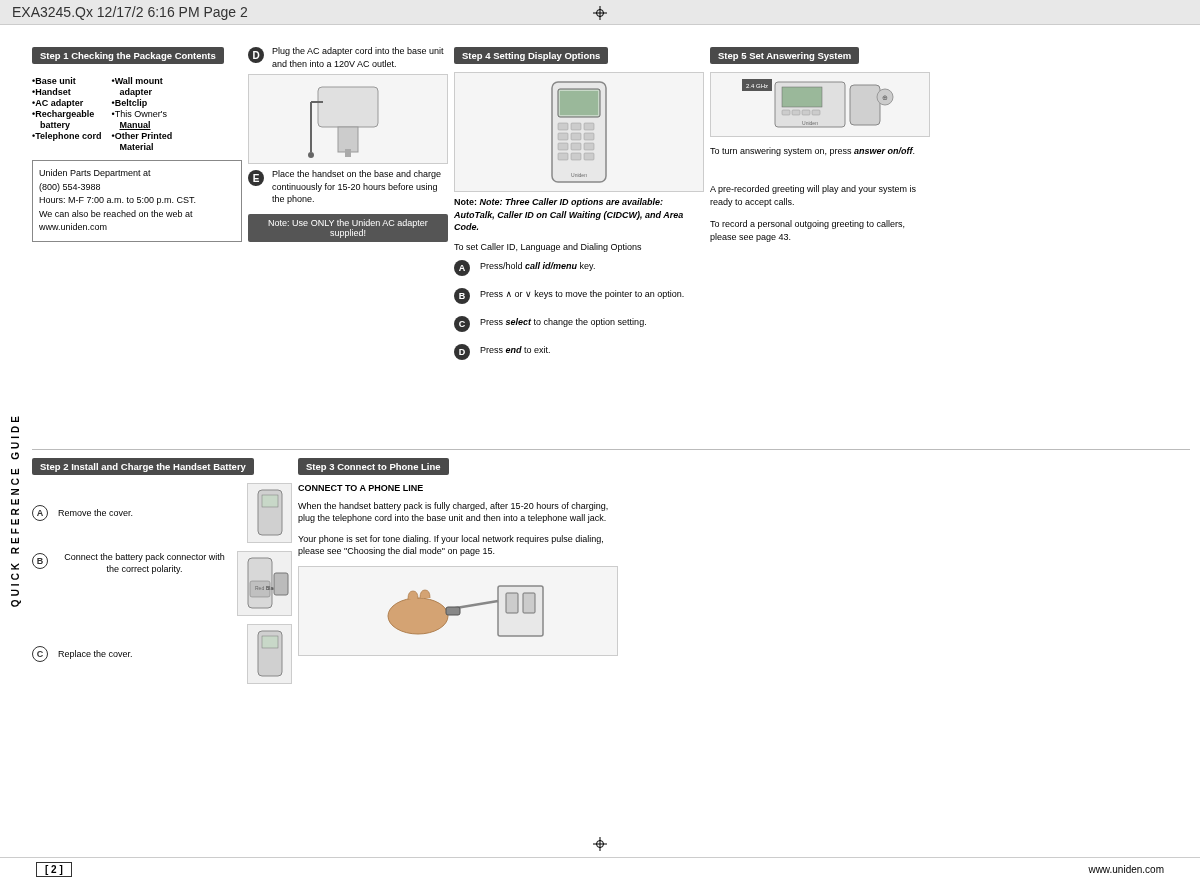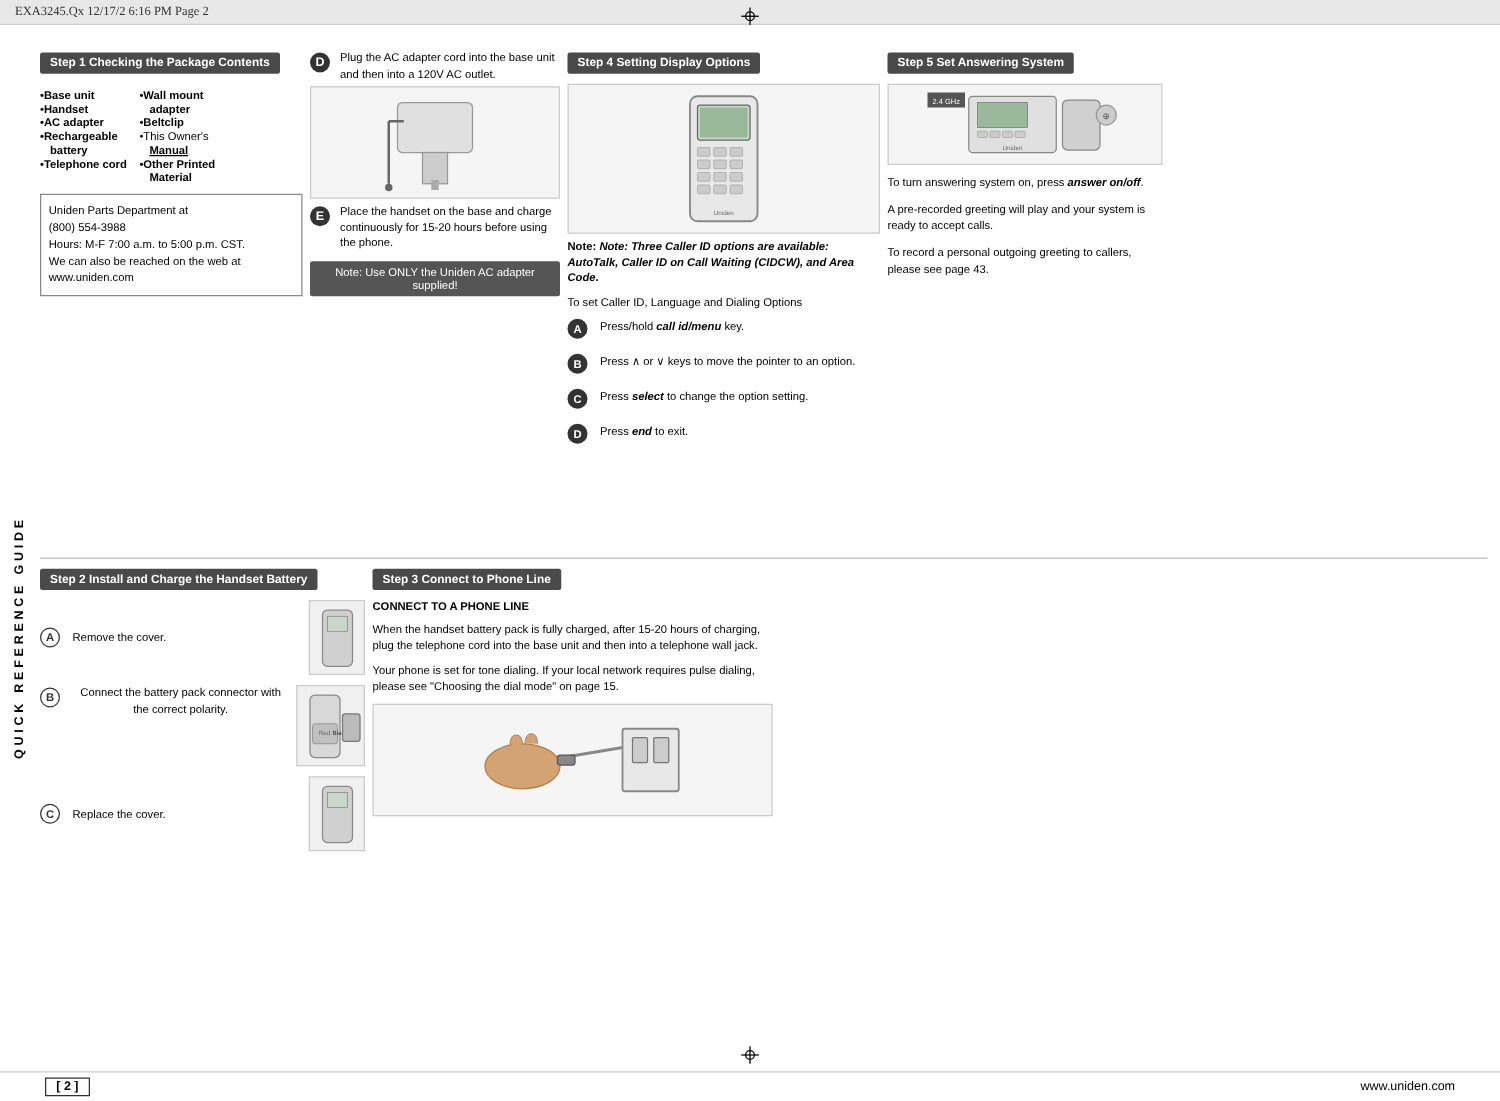--- a/index.html
+++ b/index.html
@@ -19,22 +19,22 @@
       position: relative;
       display: flex;
       flex-direction: column;
     }
 
     
     .header-bar {
       background: #e8e8e8;
       border-bottom: 1px solid #ccc;
       padding: 4px 12px;
-      font-size: 10px;
-      font-family: Liberation Serif, serif;
+      font-size: 14px;
+      font-family: Liberation Sans, sans-serif;
       color: #333;
       display: flex;
       justify-content: space-between;
       align-items: center;
     }
 
     
     .step-header {
       background: #4a4a4a;
       color: #fff;
@@ -342,21 +342,21 @@
 
             <rect x="110" y="8" width="30" height="40" rx="4" fill="#d0d0d0" stroke="#888" stroke-width="1"></rect>
 
             <text x="70" y="48" text-anchor="middle" font-size="5" fill="#666">Uniden</text>
 
             <circle cx="145" cy="20" r="8" fill="#ccc" stroke="#999" stroke-width="1"></circle>
             <text x="145" y="23" text-anchor="middle" font-size="7" fill="#555">⊕</text>
           </svg>
         </div>
 
-        <div style="font-size:9px; line-height:1.5; margin-bottom:3px;">
+        <div style="font-size:9px; line-height:1.5; margin-bottom:20px;">
           <span style="font-size:9px;">To turn answering system on, press <span style="font-weight:bold; font-style:italic;">answer on/off</span>.</span>
         </div>
         <div style="font-size:9px; line-height:1.5; margin-bottom:4px;">A pre-recorded greeting will play and your system is ready to accept calls.</div>
         <div style="font-size:9px; line-height:1.5;">To record a personal outgoing greeting to callers, please see page 43.</div>
       </div>
 
     </div>
 
     <div style="border-top:1px solid #bbb; margin: 6px 0;"></div>
 

